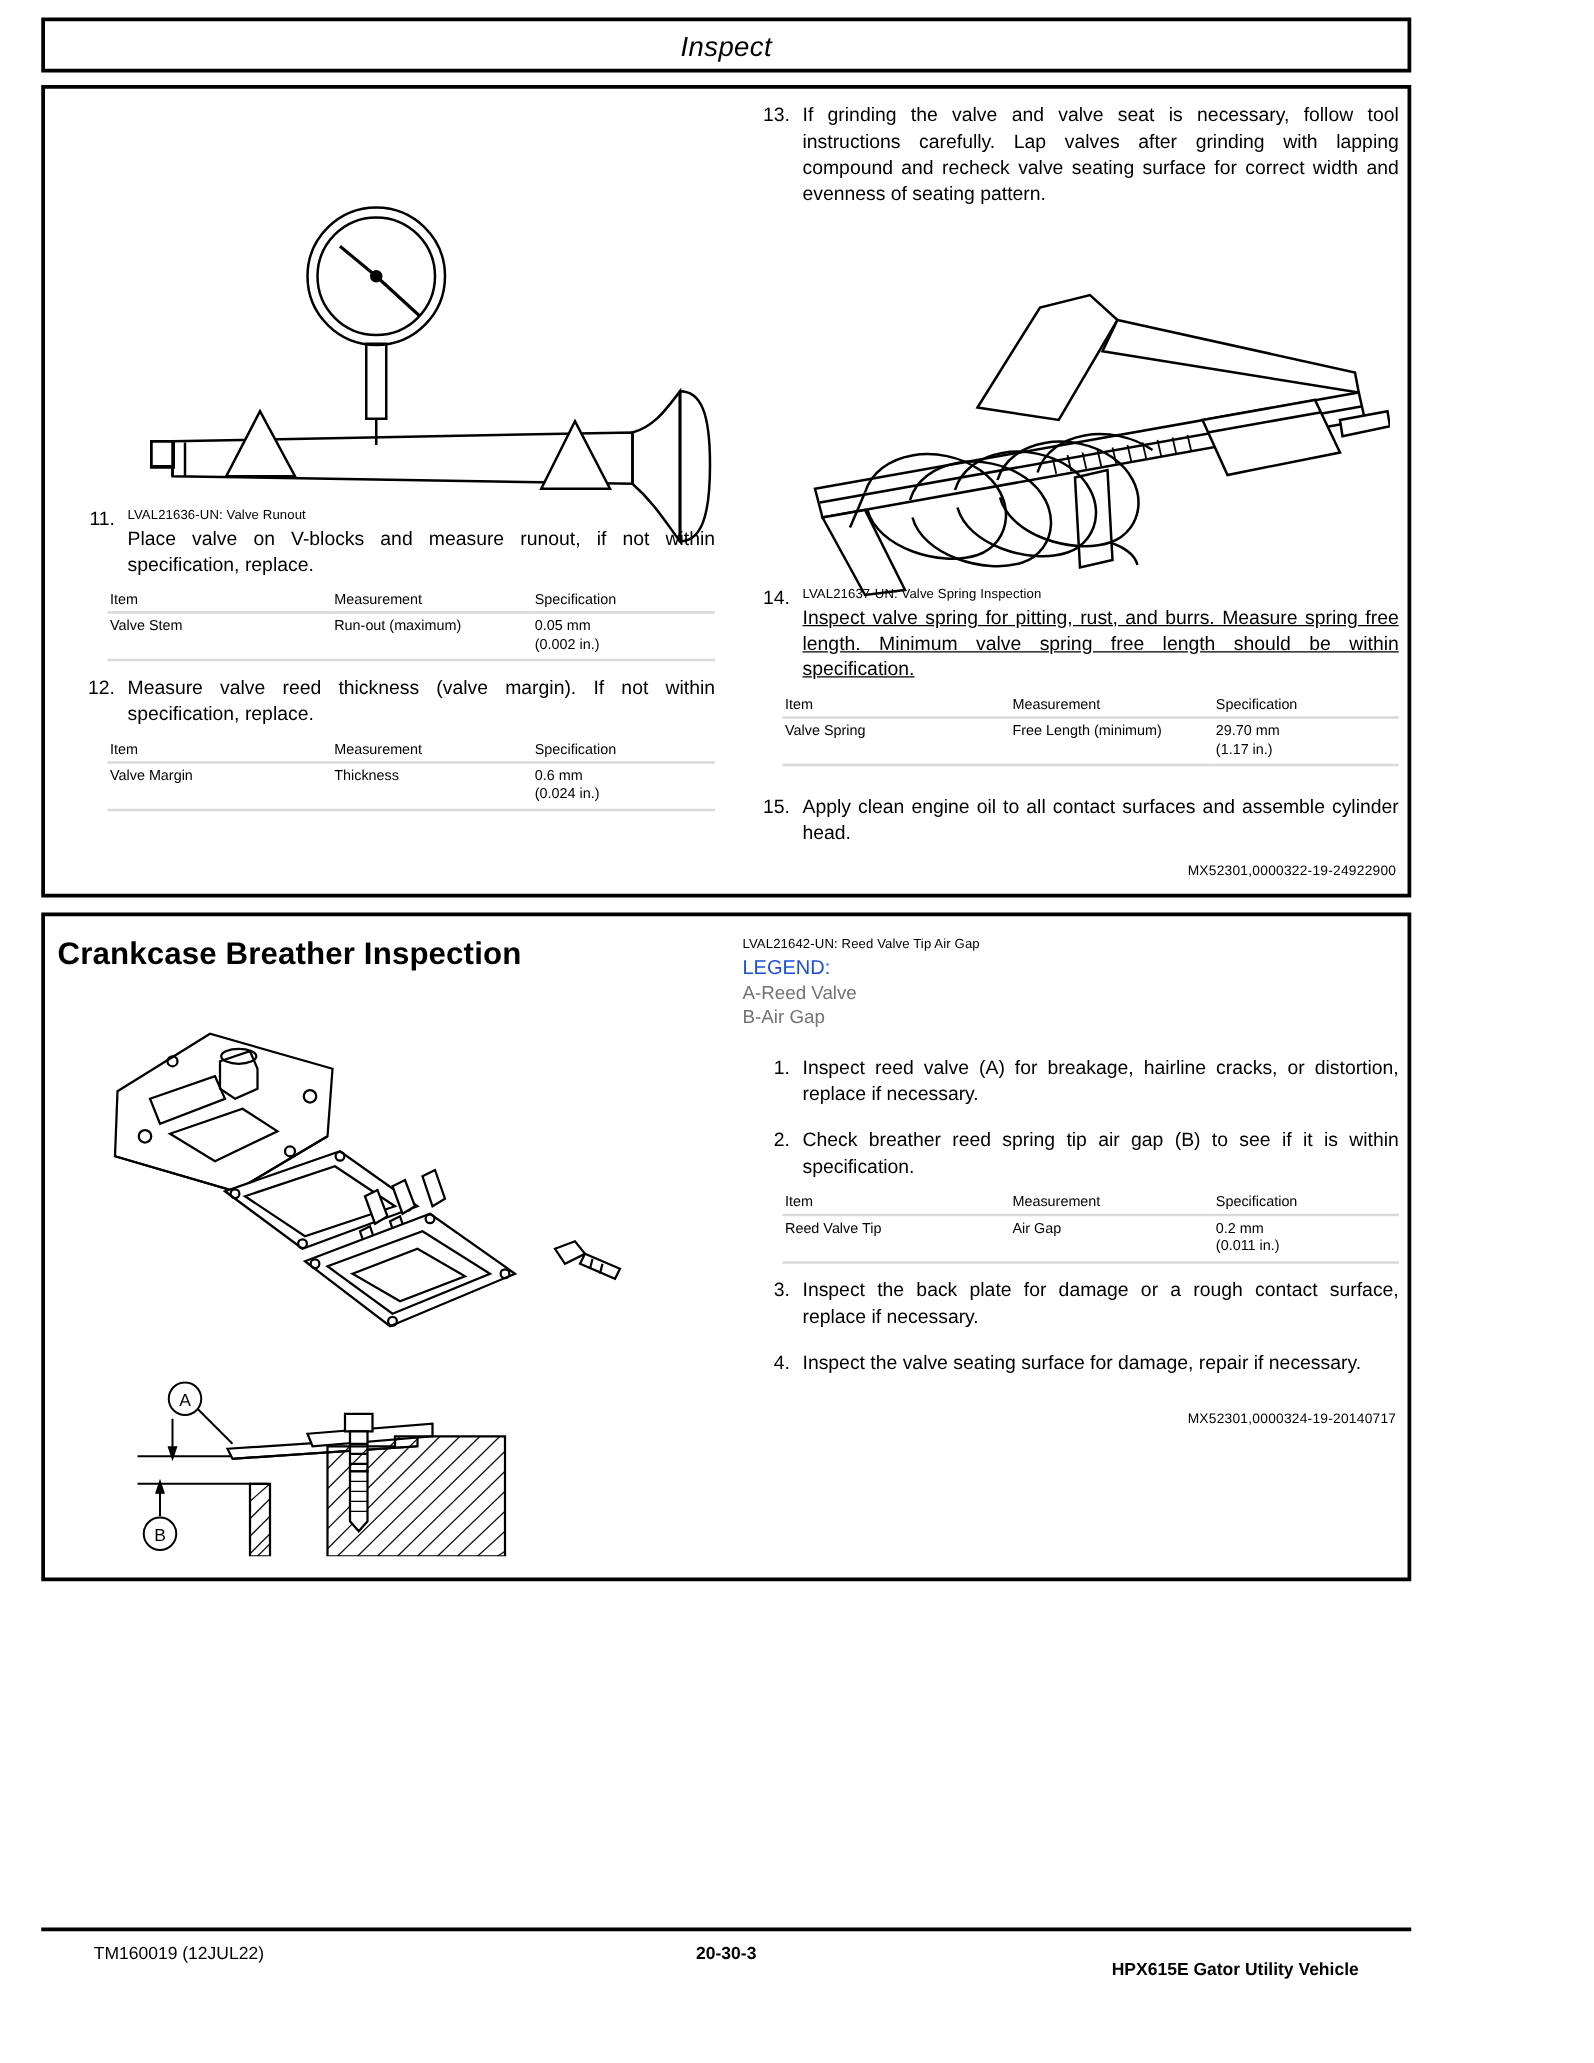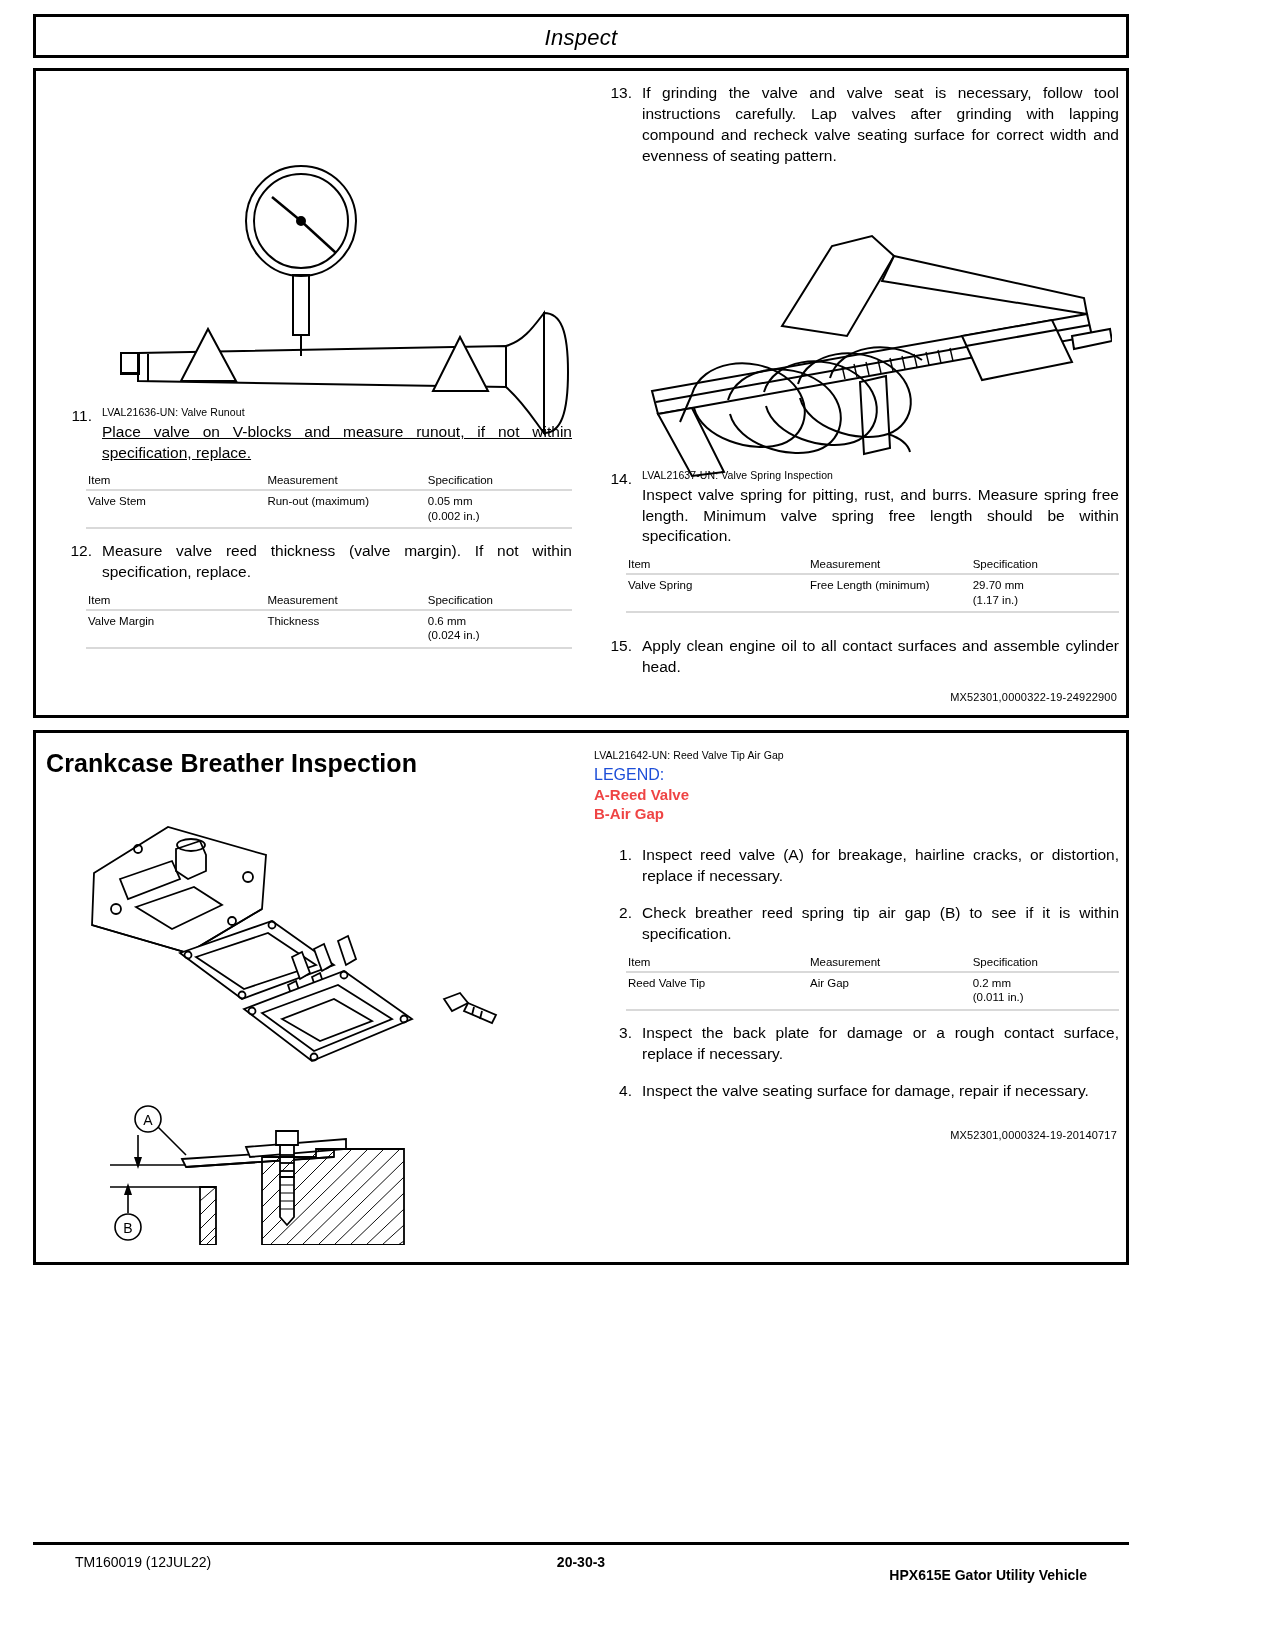--- a/index.html
+++ b/index.html
@@ -128,23 +128,23 @@
     letter-spacing: .1px;
     margin: 0 0 6px 0;
   }
   .legend-head {
     color: #1d4ed8;
     font-size: 16px;
     line-height: 1.25;
     margin-top: 2px;
   }
   .legend-item {
-    color: #ef4444;
+    color: #737373;
     font-size: 15px;
-    font-weight: bold;
+    font-weight: normal;
     line-height: 1.3;
   }
 
   
   .footer-rule {
     position: absolute;
     left: 33px;
     top: 1542px;
     width: 1096px;
     height: 0;
@@ -215,21 +215,21 @@
             <path d="M357,250 L412,250 L384,196 Z" fill="#fff"></path>
           </g>
         </svg>
       </div>
 
       <div style="position:absolute; left:8px; top:335px; width:528px;">
         <div class="step">
           <span class="num">11.</span>
           <span class="body">
             <span class="fig-caption" style="display:block;">LVAL21636-UN: Valve Runout</span>
-            <span style="display:block;text-decoration:underline;">Place valve on V-blocks and measure runout, if not within specification, replace.</span>
+            <span style="display:block;">Place valve on V-blocks and measure runout, if not within specification, replace.</span>
           </span>
         </div>
         <div style="padding-left:42px;">
           <table class="spec-table">
             <thead>
               <tr>
                 <th class="c-item">Item</th>
                 <th class="c-meas">Measurement</th>
                 <th class="c-spec">Specification</th>
               </tr>
@@ -331,21 +331,21 @@
             <path d="M256,248 C268,252 276,258 278,266"></path>
           </g>
         </svg>
       </div>
 
       <div style="position:absolute; left:0px; top:398px; width:535px;">
         <div class="step">
           <span class="num">14.</span>
           <span class="body">
             <span class="fig-caption" style="display:block;">LVAL21637-UN: Valve Spring Inspection</span>
-            <span style="display:block;">Inspect valve spring for pitting, rust, and burrs. Measure spring free length. Minimum valve spring free length should be within specification.</span>
+            <span style="display:block;text-decoration:underline;">Inspect valve spring for pitting, rust, and burrs. Measure spring free length. Minimum valve spring free length should be within specification.</span>
           </span>
         </div>
         <div style="padding-left:42px;">
           <table class="spec-table">
             <thead>
               <tr>
                 <th class="c-item">Item</th>
                 <th class="c-meas">Measurement</th>
                 <th class="c-spec">Specification</th>
               </tr>

